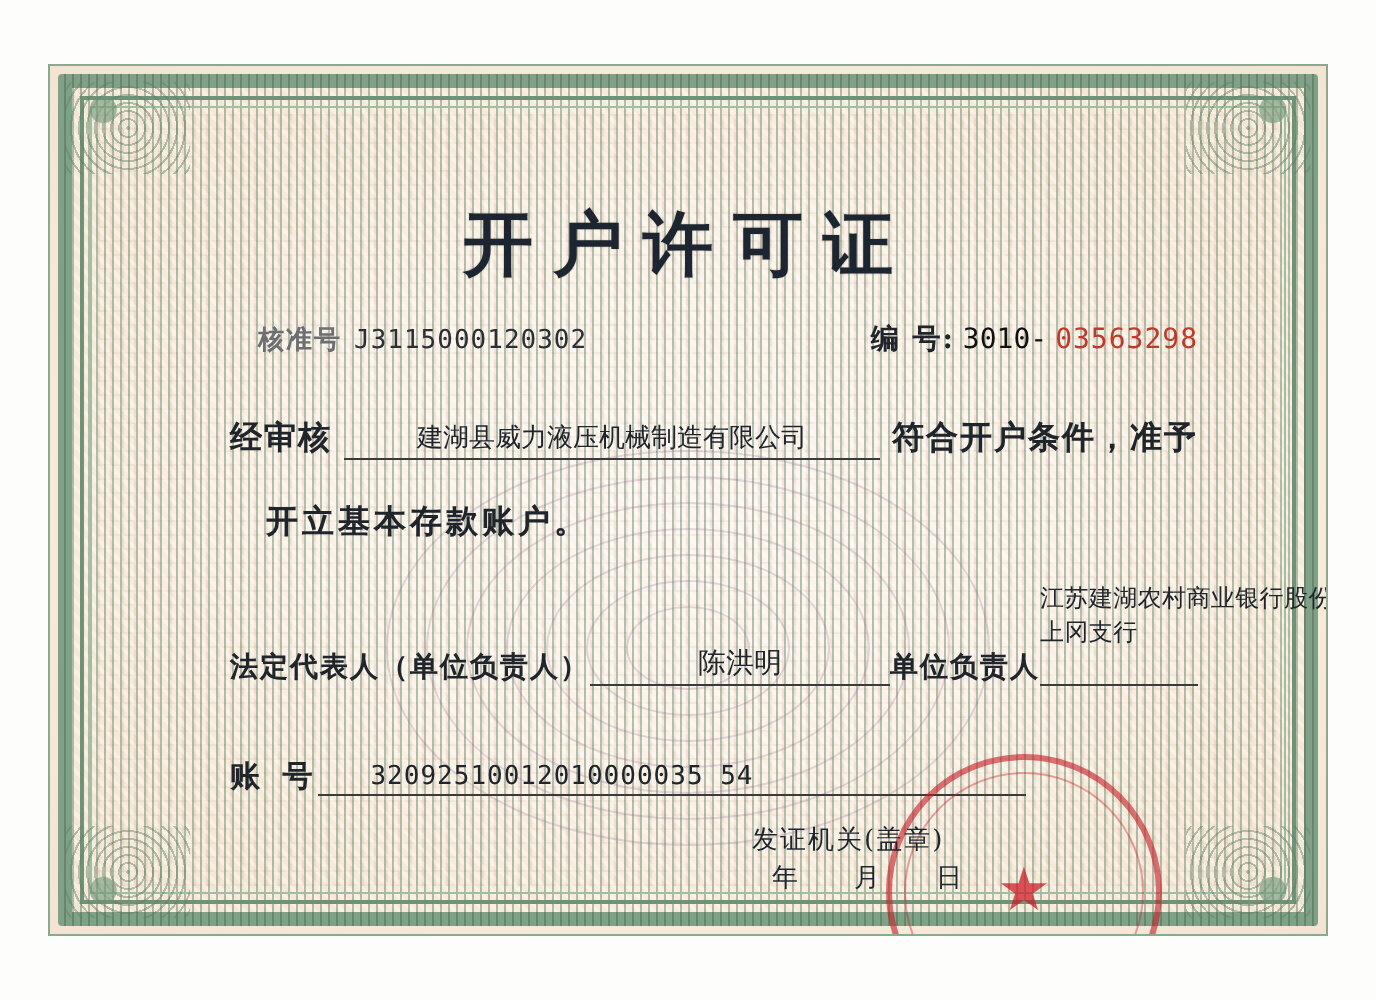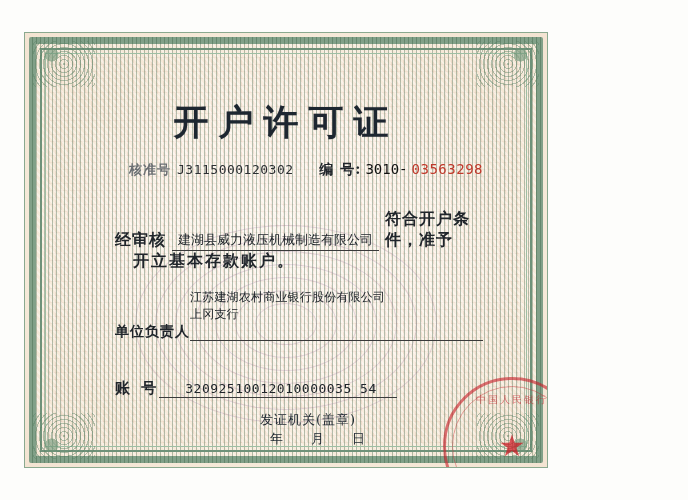--- a/index.html
+++ b/index.html
@@ -19,21 +19,21 @@
     width: 688px;
     height: 500px;
     background: #fdfdfb;
   }
 
   
   .certificate {
     position: absolute;
     left: 24px;
     top: 32px;
-    width: 524px;
+    width: 640px;
     height: 436px;
     background:
       radial-gradient(ellipse at 50% 50%, #fdf6ef 0%, #fbf1e6 45%, #f6ead9 70%, #f3e4d2 100%);
     border: 1px solid #8aa98f;
     box-sizing: border-box;
     overflow: hidden;
   }
 
   
   .border-outer {
@@ -374,35 +374,38 @@
         <span class="label">经审核</span>
         <span class="fill">建湖县威力液压机械制造有限公司</span>
         <span class="tail">符合开户条件，准予</span>
       </div>
 
       <div class="row row-open">
         <span>开立基本存款账户。</span>
       </div>
 
       <div class="row row-rep">
+        <div class="seg1">
+          <span class="label">法定代表人（单位负责人）</span>
+          <span class="fill">陈洪明</span>
+        </div>
         <div class="seg2">
           <span class="label">单位负责人</span>
           <span class="bankline">
             <span class="bank-text">江苏建湖农村商业银行股份有限公司上冈支行</span>
           </span>
         </div>
       </div>
 
       <div class="row row-account">
         <span class="label">账 号</span>
         <span class="fill">32092510012010000035 54</span>
       </div>
 
       <div class="seal">
-        <div class="seal-text-top">中国人民银行</div>
         <div class="star">★</div>
 
       </div>
 
       <div class="issuer">
         <div class="line1">发证机关(盖章)</div>
         <div class="date-units">
           <span class="u">年</span>
           <span class="u">月</span>
           <span class="u">日</span>

